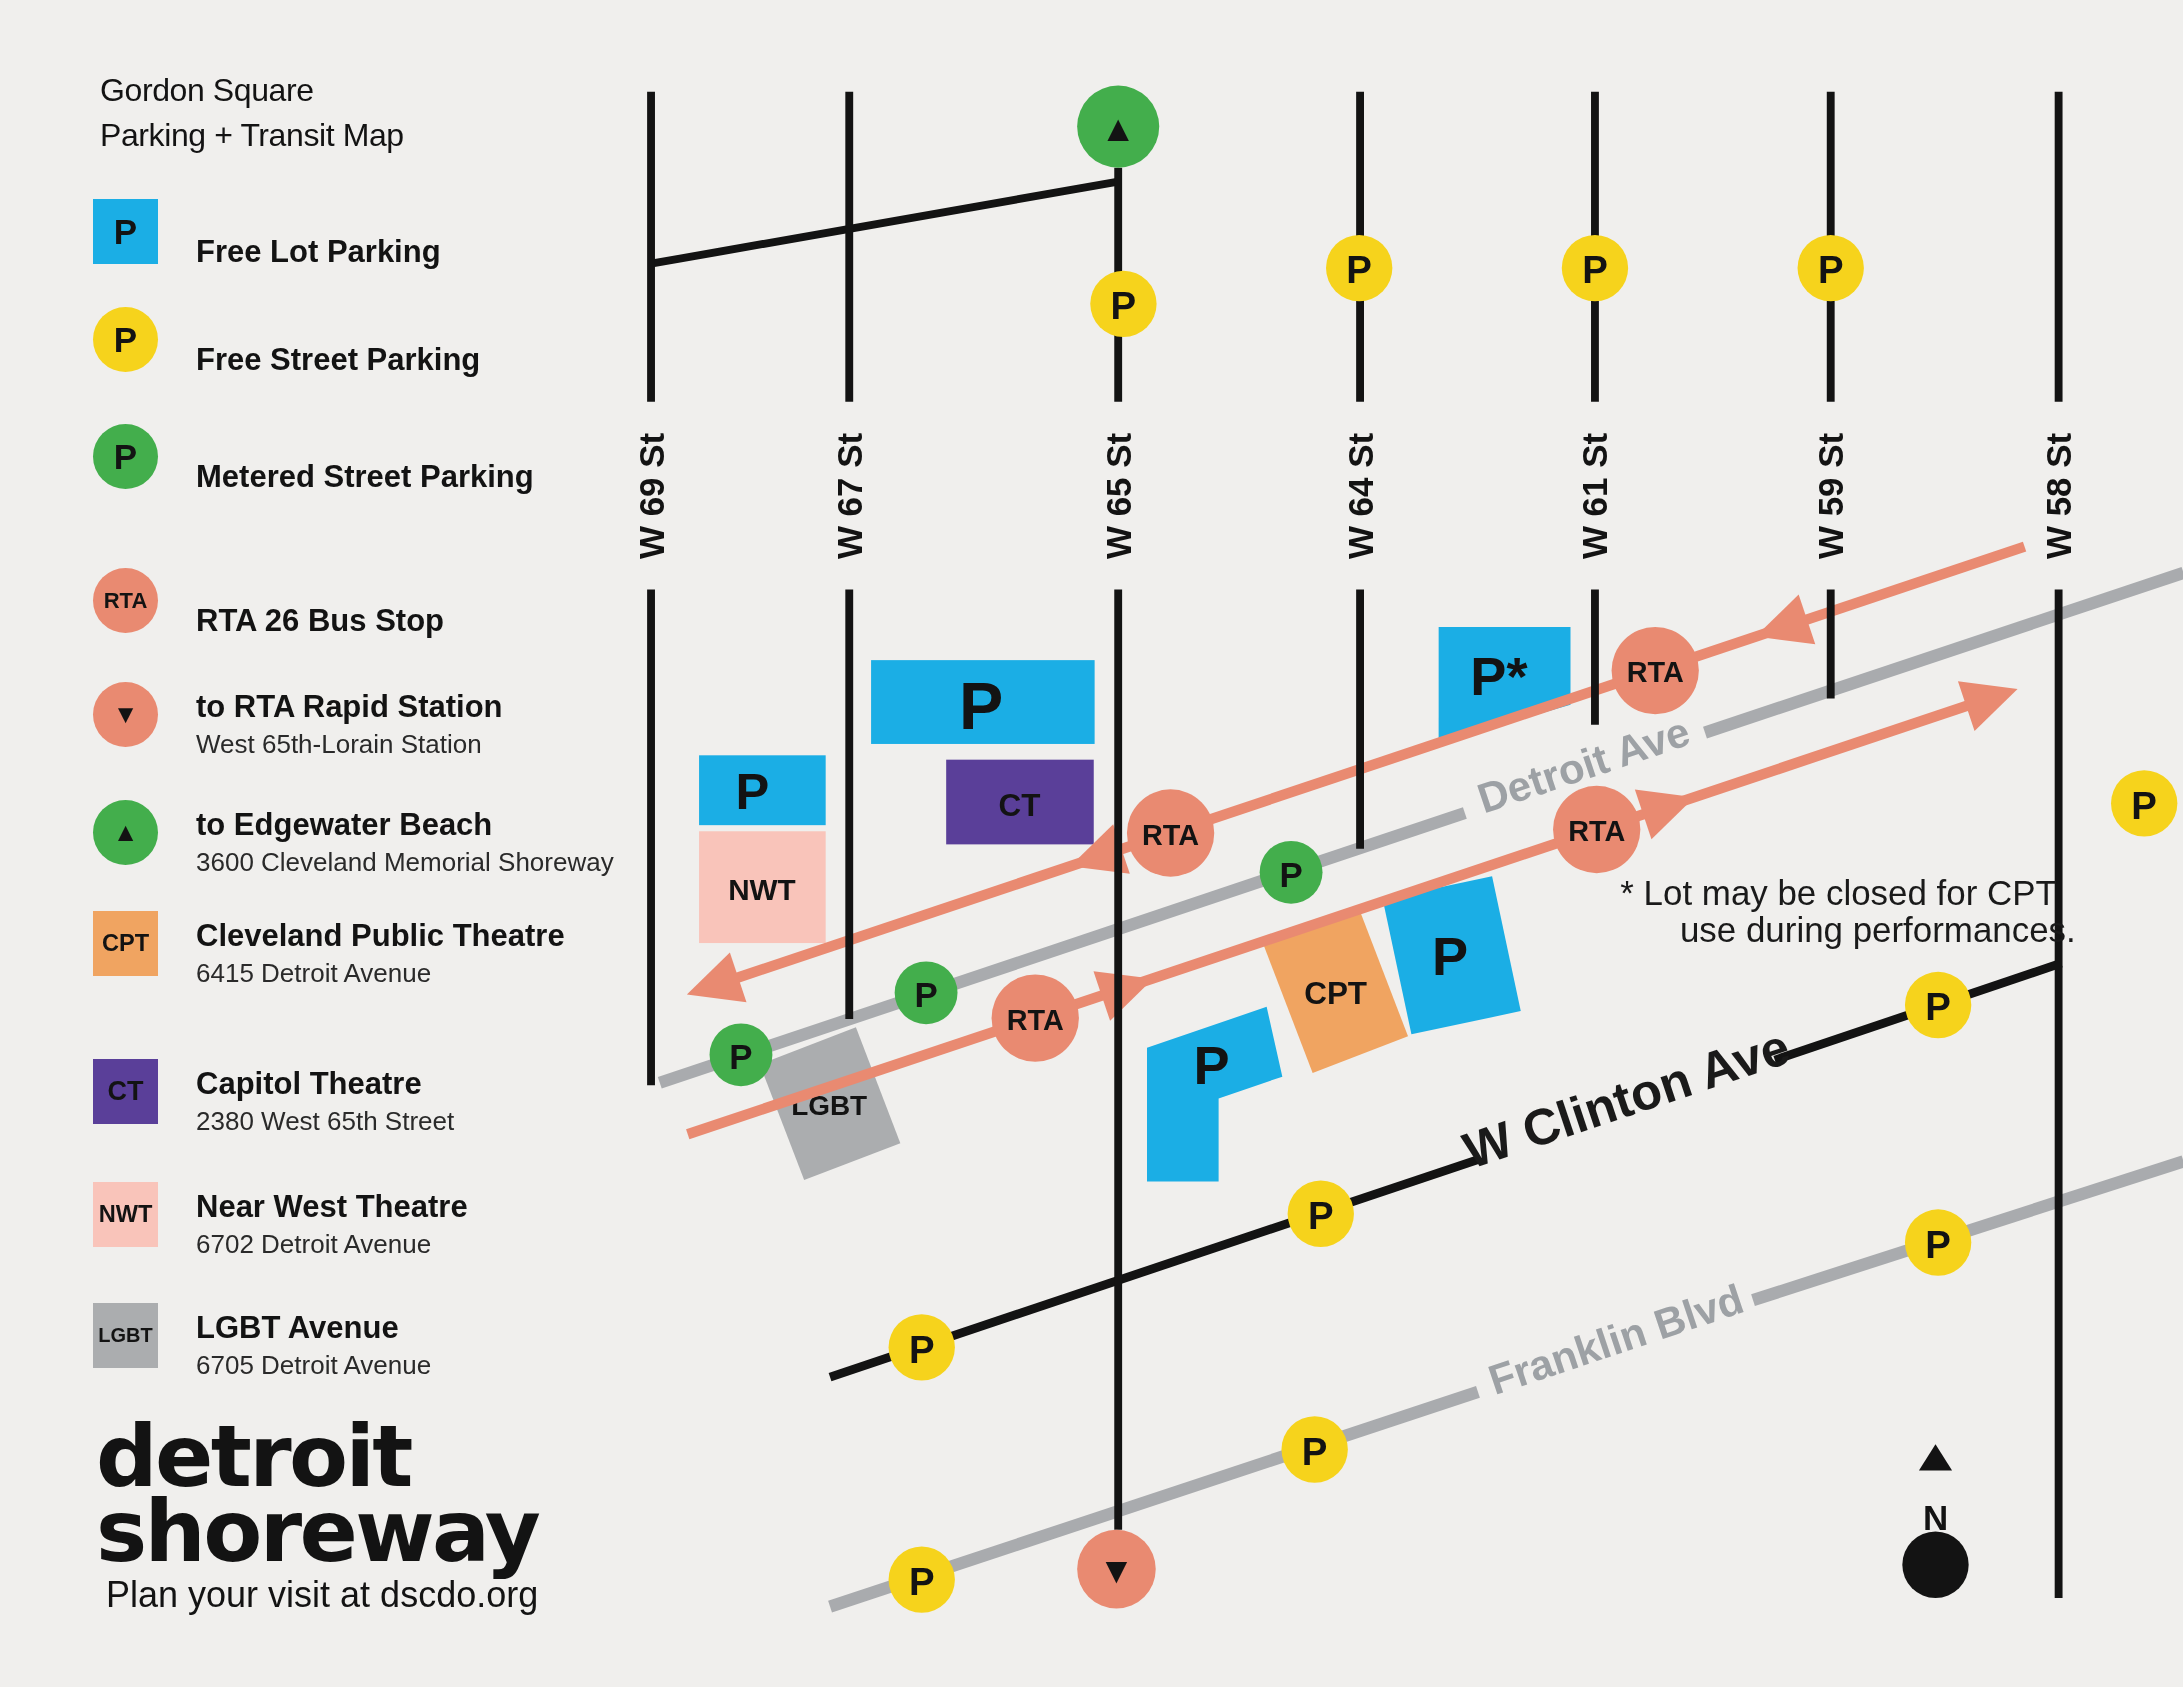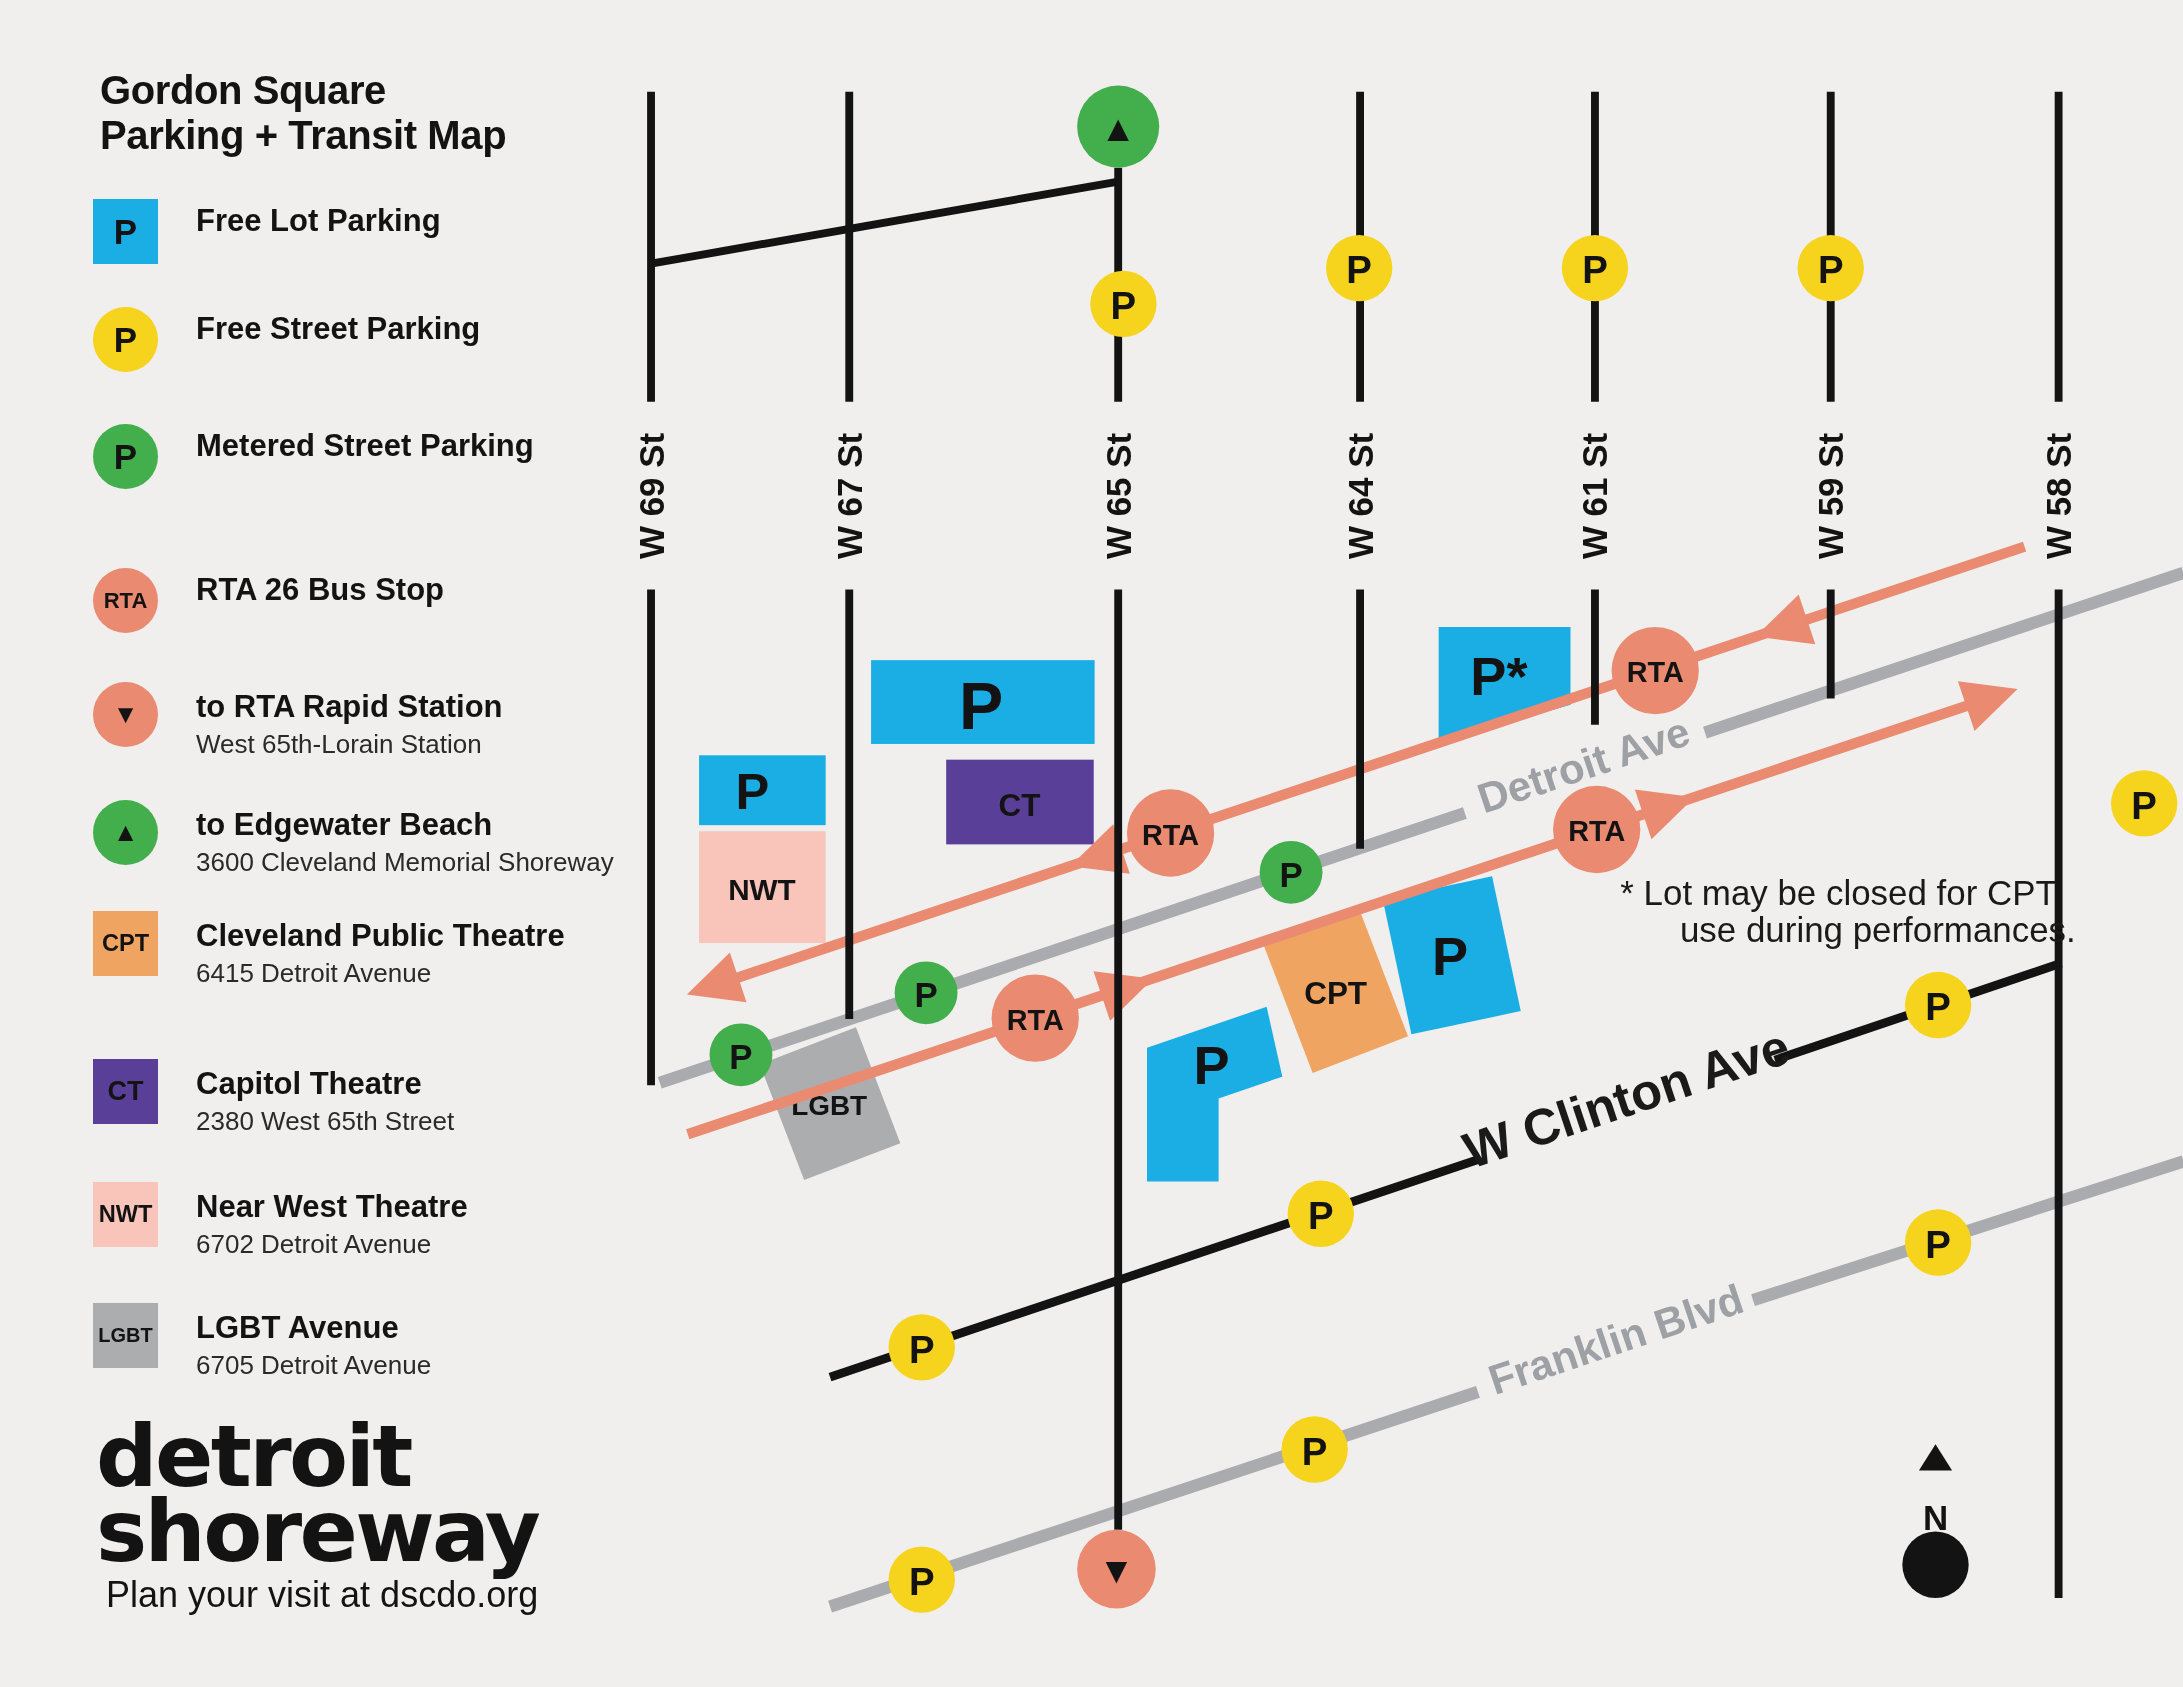--- a/index.html
+++ b/index.html
@@ -1,25 +1,25 @@
 <!DOCTYPE html>
 <html style="font-size:14px"><head>
 <meta charset="utf-8">
 <style>
   html,body{margin:0;padding:0;}
   .page{position:relative;width:2184px;height:1687px;background:#F0EFED;overflow:hidden;
         font-family:"Liberation Sans","DejaVu Sans",sans-serif;color:#131313;}
   svg{position:absolute;left:0;top:0;}
   
-  .title{position:absolute;left:100px;top:68px;font-size:40px;line-height:45px;font-weight:700;letter-spacing:-0.4px;}
+  .title{position:absolute;left:100px;top:68px;font-size:32px;line-height:45px;font-weight:400;letter-spacing:-0.4px;}
   .legend-row{position:absolute;left:93px;width:542px;height:70px;}
   .licon{position:absolute;left:0;top:0;width:65px;height:65px;display:flex;align-items:center;justify-content:center;
          font-weight:800;color:#131313;}
   .licon.circle{border-radius:50%;}
-  .ltxt{position:absolute;left:103px;top:4px;font-size:31px;font-weight:800;white-space:nowrap;}
+  .ltxt{position:absolute;left:103px;top:35px;font-size:31px;font-weight:800;white-space:nowrap;}
   .has-sub .ltxt{top:7px;}
   .lsub{position:absolute;left:103px;top:47px;font-size:26px;font-weight:400;white-space:nowrap;color:#2a2a2a;text-align:right;}
   .r0{top:199px}.r1{top:307px}.r2{top:424px}.r3{top:568px}.r4{top:682px}
   .r5{top:800px}.r6{top:911px}.r7{top:1059px}.r8{top:1182px}.r9{top:1303px}
   
   .logo{position:absolute;left:96px;top:1419px;font-weight:900;font-size:86px;line-height:75px;
         letter-spacing:-2.6px;font-family:"DejaVu Sans","Liberation Sans",sans-serif;}
   .tagline{position:absolute;left:106px;top:1574px;font-size:36px;font-weight:400;}
 </style>
 </head>

